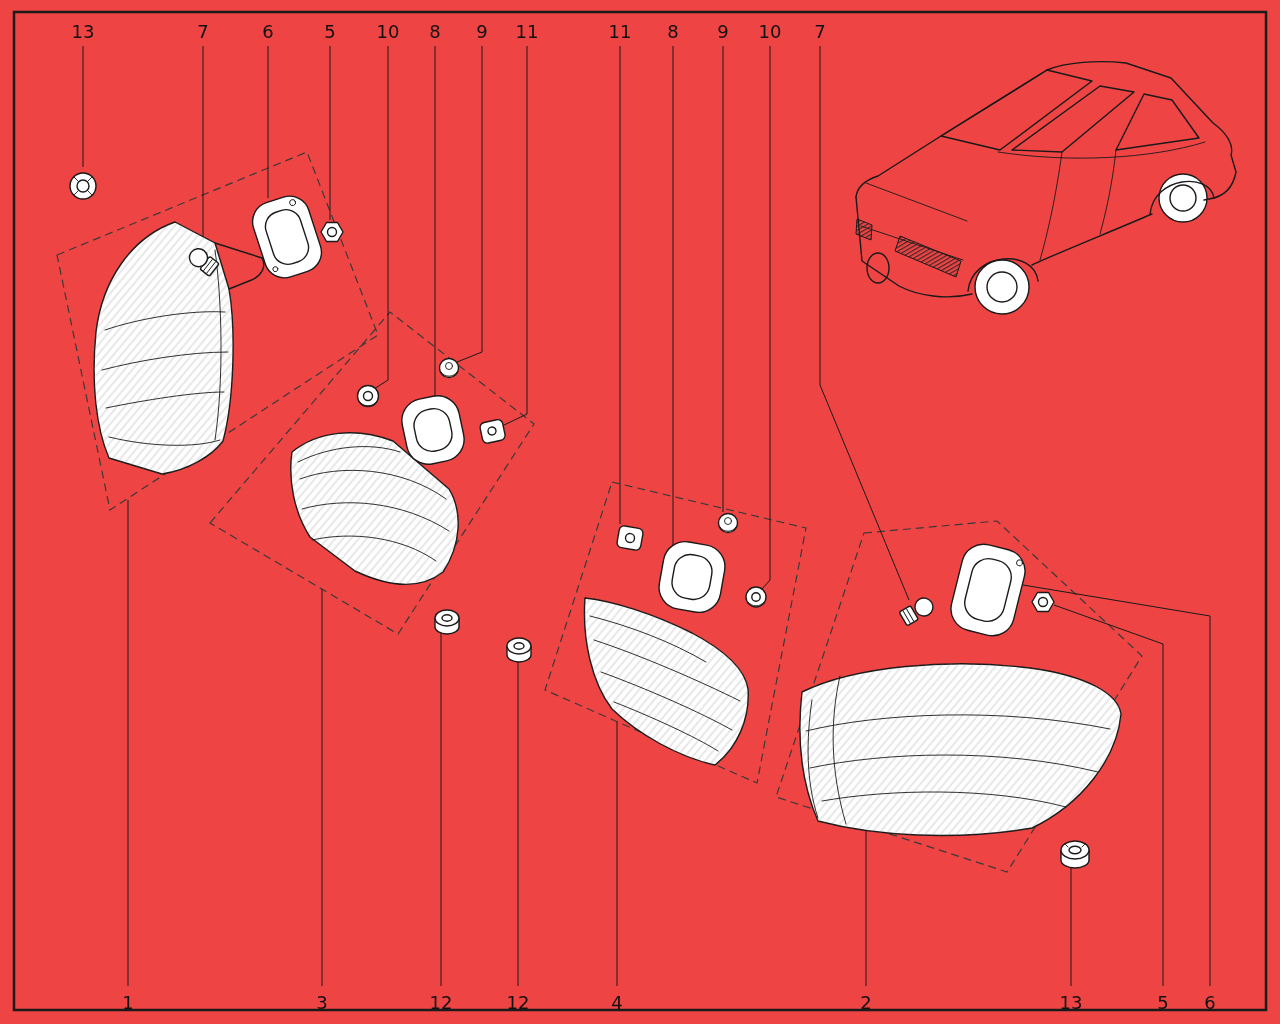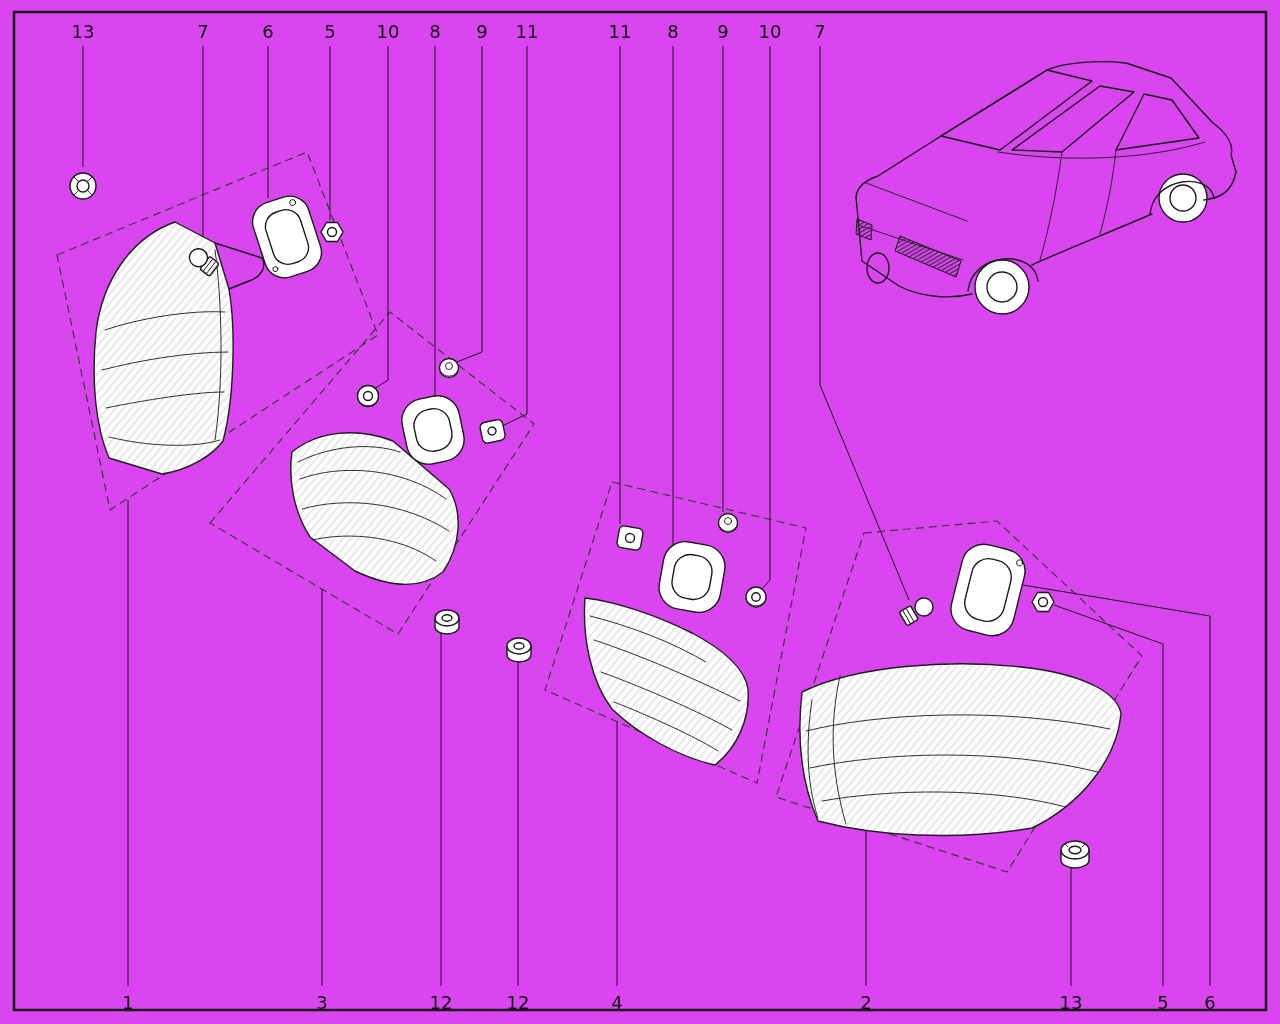--- a/index.html
+++ b/index.html
@@ -1,16 +1,16 @@
 <!DOCTYPE html>
 <html><head>
 <meta charset="utf-8">
 <style>
   html,body{margin:0;padding:0;background:#ffffff;}
-  .stage{width:1280px;height:1024px;position:relative;background:#d946ef;}
+  .stage{width:1280px;height:1024px;position:relative;background:#ef4444;}
   svg{display:block;}
   .frame{fill:none;stroke:#1a1a1a;stroke-width:2.5;}
   .s{fill:none;stroke:#1a1a1a;stroke-width:1.4;stroke-linejoin:round;stroke-linecap:round;}
   .sw{fill:#ffffff;stroke:#1a1a1a;stroke-width:1.4;stroke-linejoin:round;}
   .thin{stroke-width:0.9;}
   .dashl{fill:none;stroke:#3a3a3a;stroke-width:1.2;stroke-dasharray:8 5;}
   .lead{fill:none;stroke:#1a1a1a;stroke-width:1;}
   .lbl{font-family:"DejaVu Sans","Liberation Sans",sans-serif;font-size:18px;fill:#111111;text-anchor:middle;}
 </style>
 </head>

